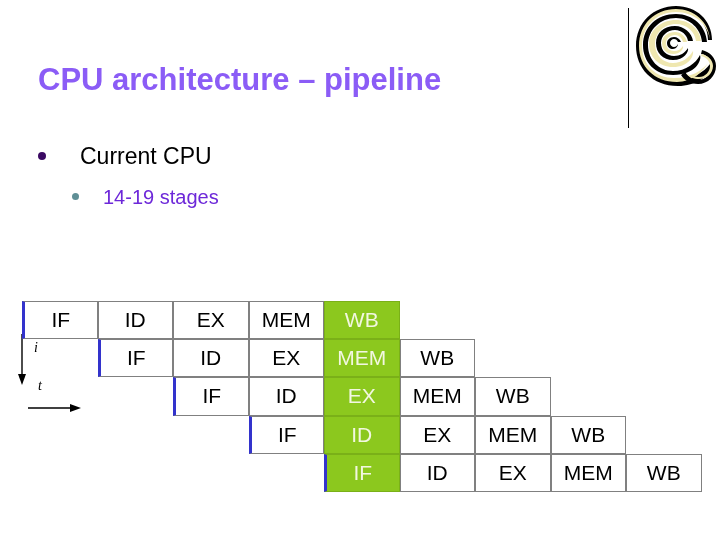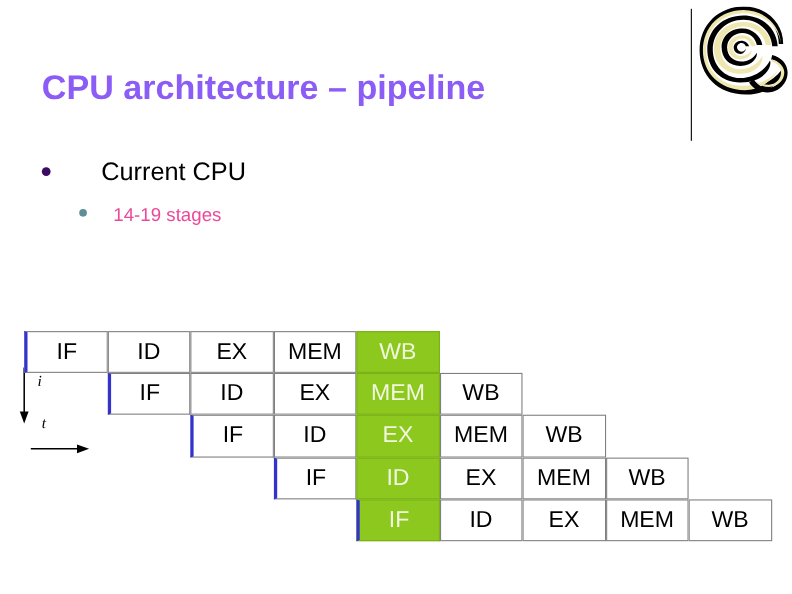--- a/index.html
+++ b/index.html
@@ -45,21 +45,21 @@
     white-space: nowrap;
   }
 
   
   .bullet-l1 {
     position: absolute;
     left: 38px;
     top: 143px;
     display: flex;
     align-items: baseline;
-    gap: 16px;
+    gap: 4px;
   }
   .bullet-l1 .dot {
     width: 8px;
     height: 8px;
     border-radius: 50%;
     background: #3b0a63;
     display: inline-block;
     position: relative;
     top: -4px;
     margin-right: 30px;
@@ -83,22 +83,22 @@
     height: 7px;
     border-radius: 50%;
     background: #5f8f96;
     display: inline-block;
     position: relative;
     top: -4px;
     margin-right: 24px;
     flex: none;
   }
   .bullet-l2 .txt {
-    font-size: 17px;
-    color: #ec4899;
+    font-size: 20px;
+    color: #6d28d9;
     white-space: nowrap;
   }
 
   
   #pipeline-diagram {
     position: absolute;
     left: 0;
     top: 0;
     width: 720px;
     height: 540px;

